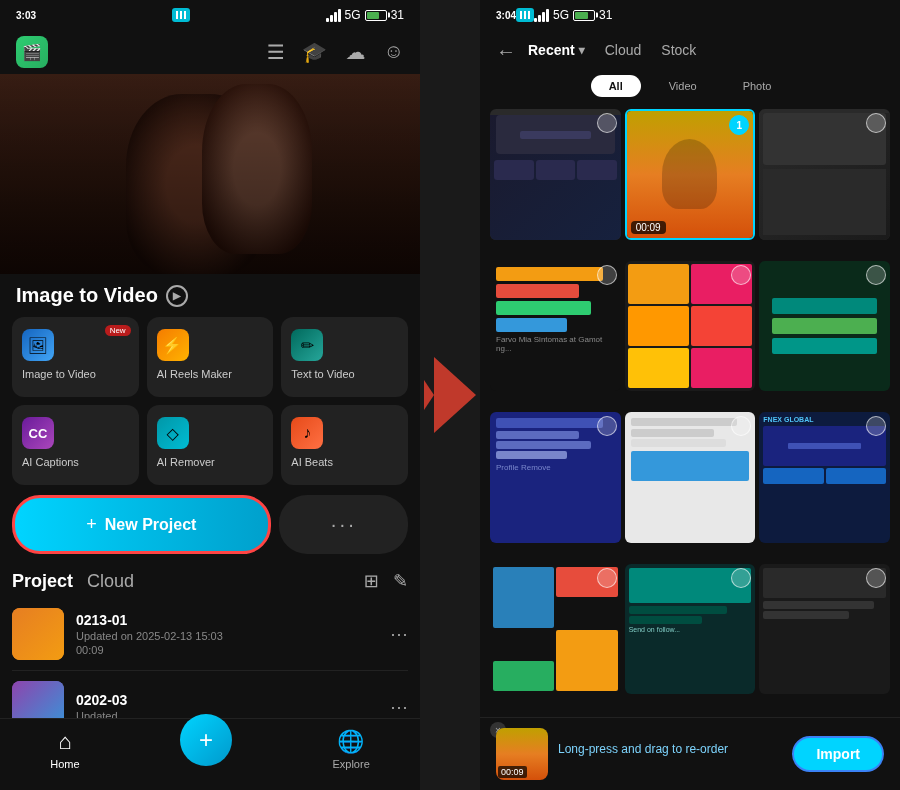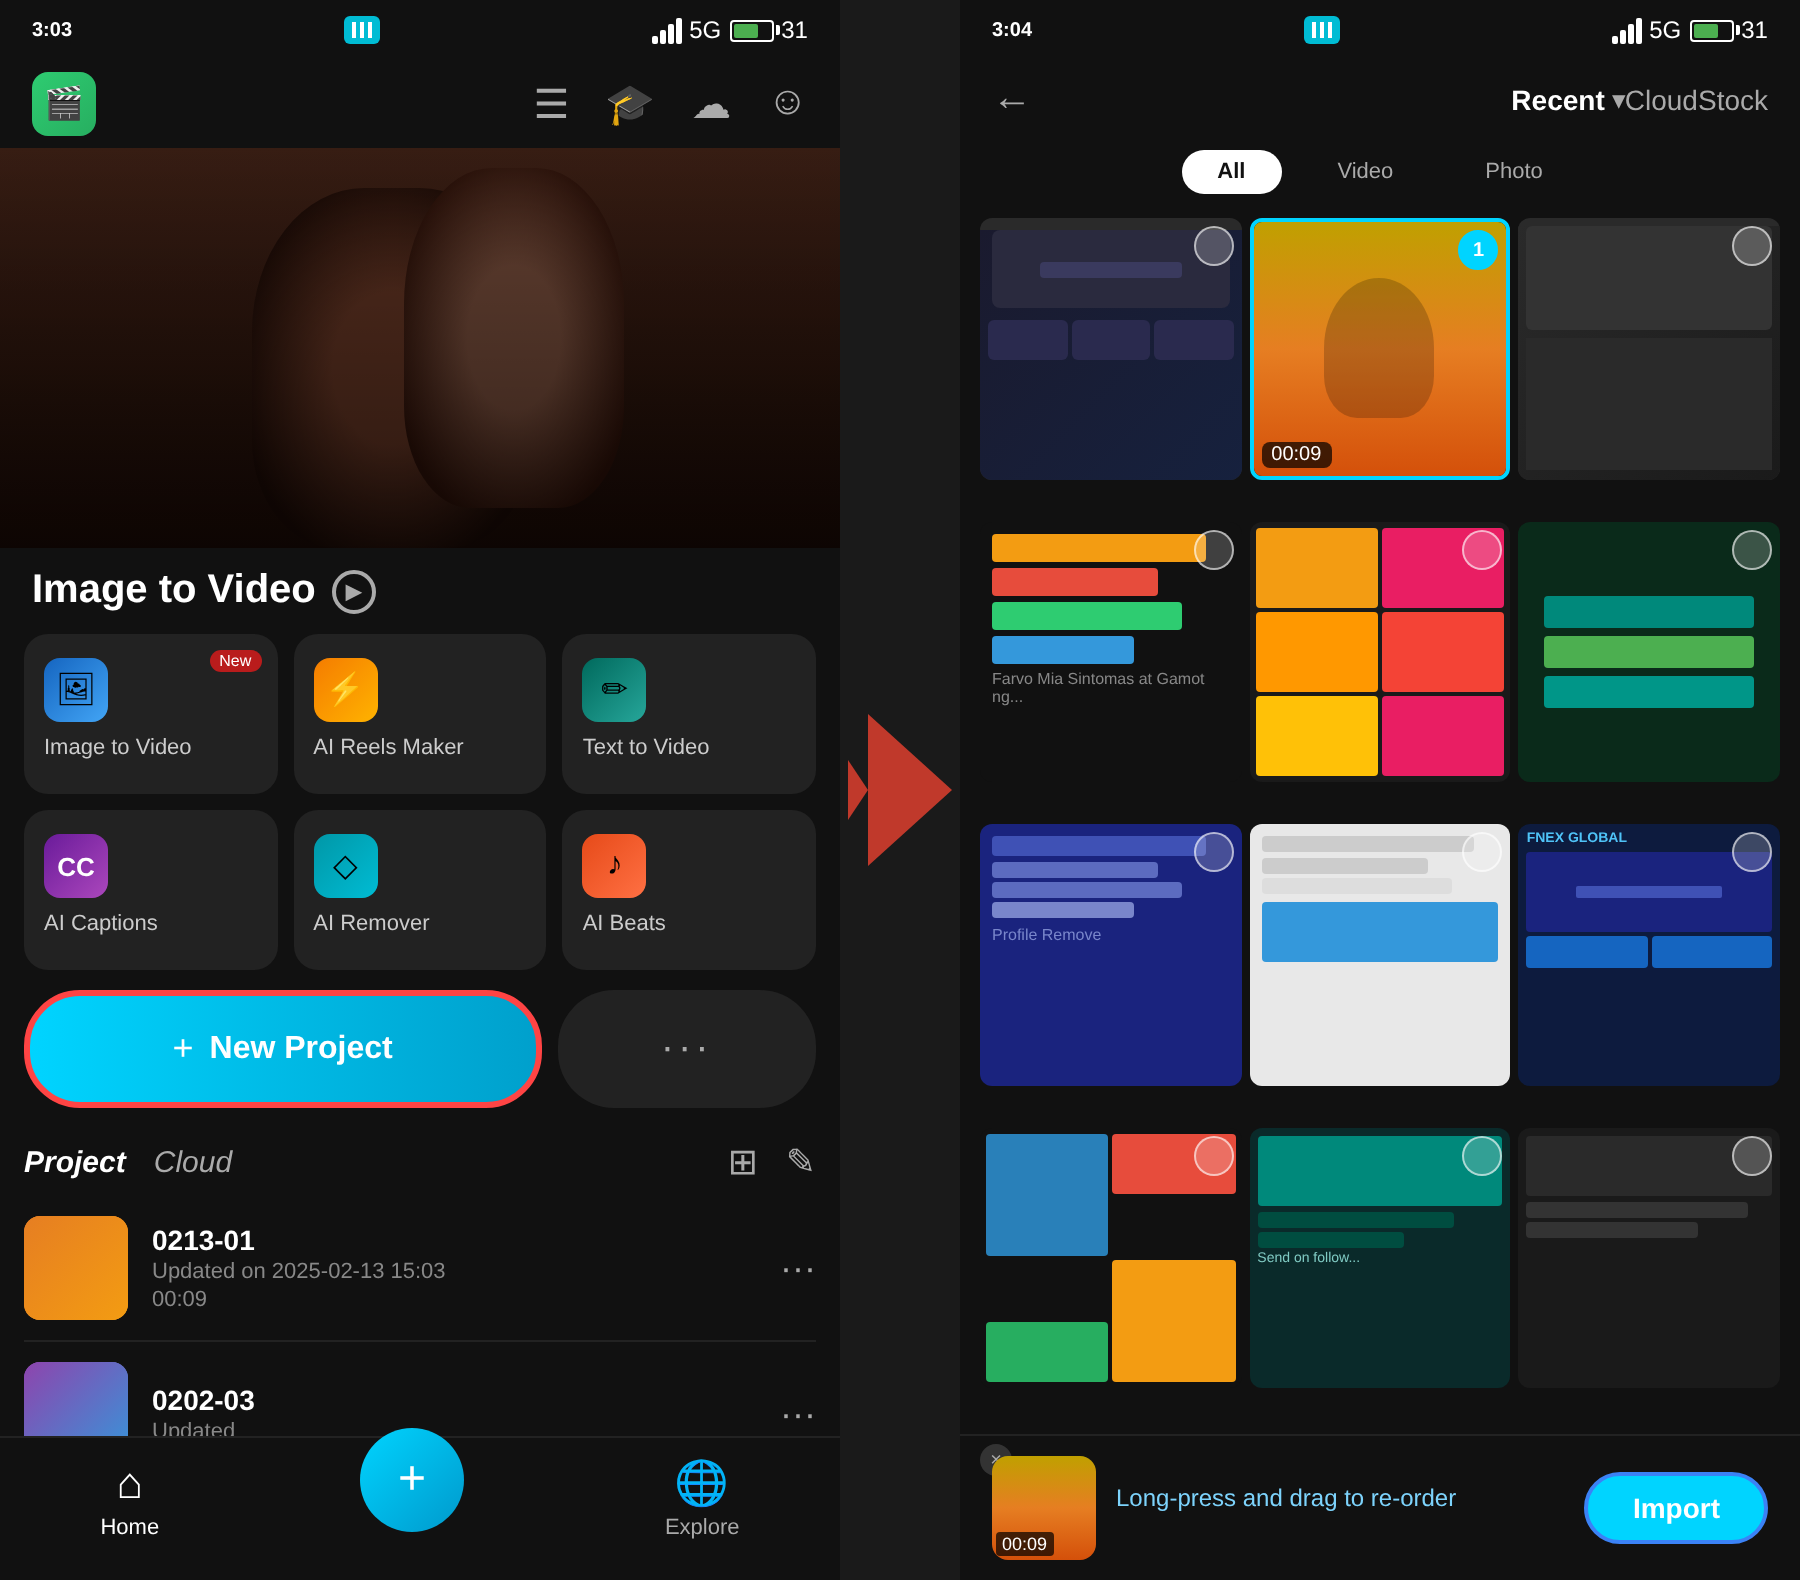--- a/index.html
+++ b/index.html
@@ -190,21 +190,21 @@
 
     
     .project-header {
       display: flex;
       align-items: center;
       justify-content: space-between;
       padding: 6px 0;
     }
     .project-tabs { display: flex; gap: 14px; }
     .project-tab {
-      color: #aaa; font-size: 15px; font-style: italic;
+      color: #aaa; font-size: 18px;
     }
     .project-tab.active { color: #fff; font-weight: 600; }
     .project-actions { display: flex; gap: 14px; color: #aaa; font-size: 18px; }
 
     
     .project-item {
       display: flex;
       align-items: center;
       padding: 10px 0;
       border-bottom: 1px solid #222;
@@ -271,35 +271,34 @@
       height: 790px;
       background: #111;
       display: flex;
       flex-direction: column;
       overflow: hidden;
     }
 
     
     .right-status {
       display: flex;
-      justify-content: space-between;
       align-items: center;
       padding: 8px 16px;
       background: #111;
     }
 
     
     .right-nav {
       display: flex;
       align-items: center;
       padding: 8px 16px;
       gap: 12px;
     }
     .back-icon { color: #aaa; font-size: 20px; }
-    .nav-tabs { display: flex; align-items: center; flex: 1; justify-content: flex-end; }
+    .nav-tabs { display: flex; gap: 20px; align-items: center; flex: 1; justify-content: flex-start; }
     .nav-tab { color: #aaa; font-size: 14px; }
     .nav-tab.active {
       color: #fff;
       font-weight: 700;
       display: flex; align-items: center; gap: 4px;
     }
     .dropdown-arrow { color: #aaa; font-size: 12px; }
 
     
     .filter-pills {

